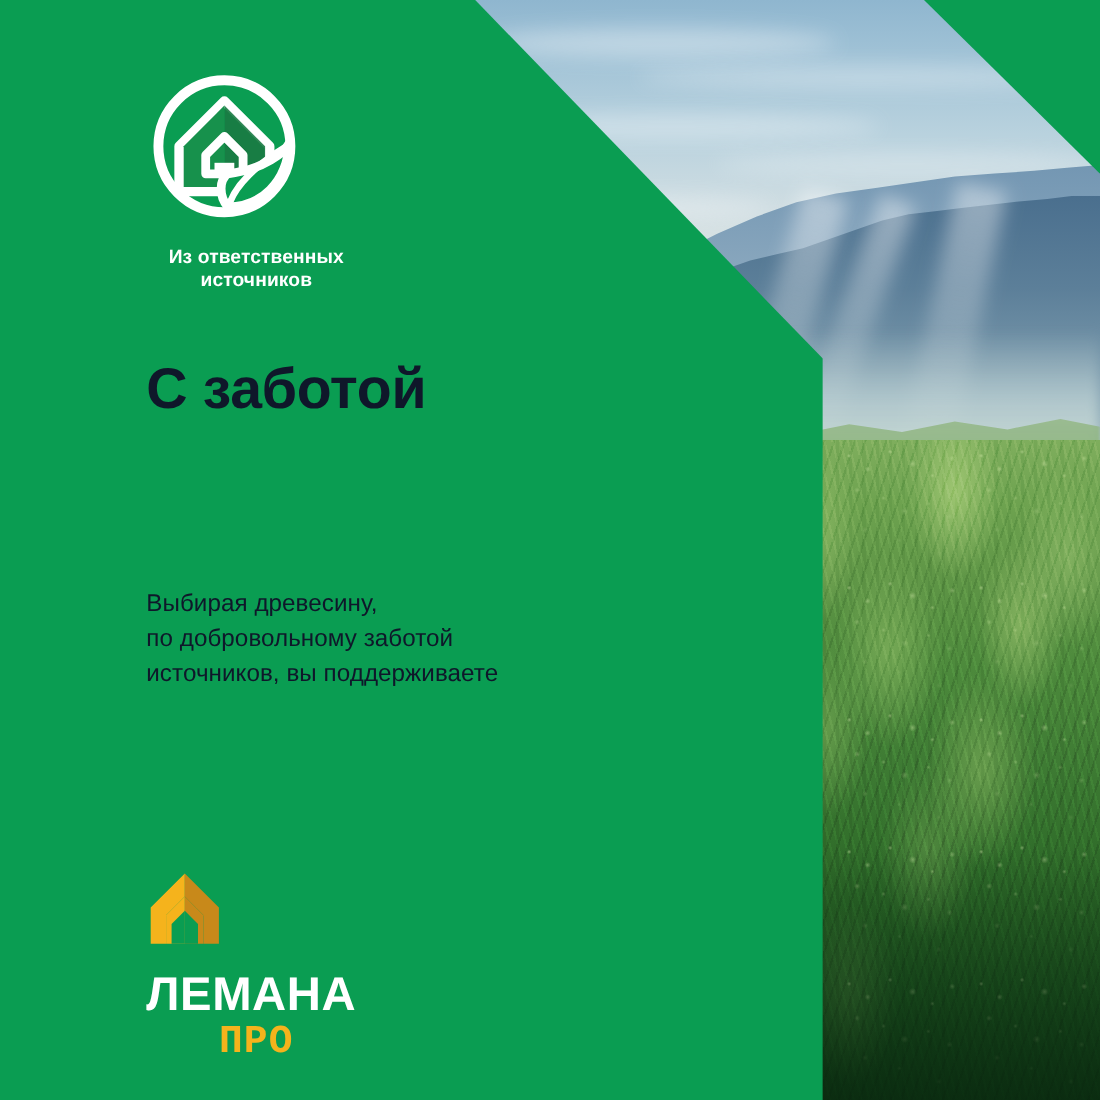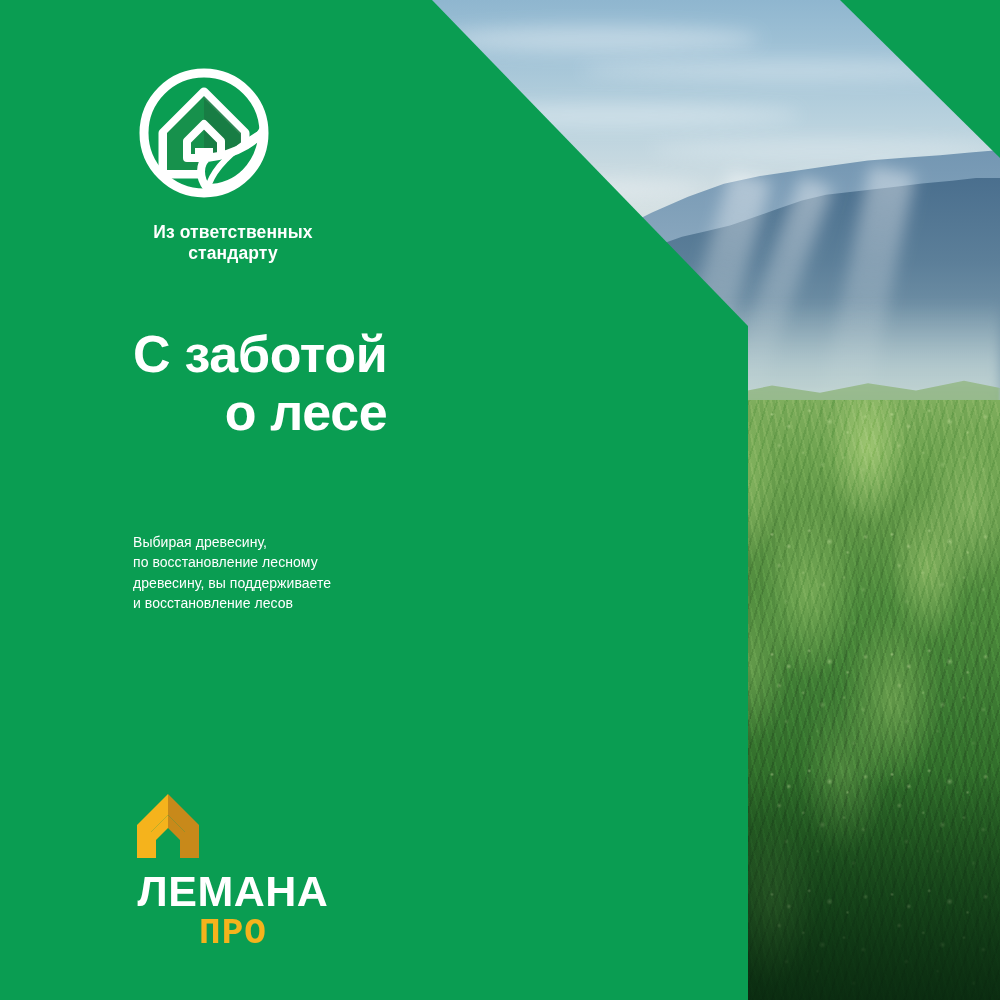--- a/index.html
+++ b/index.html
@@ -193,44 +193,43 @@
     color:#ffffff;
     font-size:17.5px;
     font-weight:bold;
     line-height:1.22;
     letter-spacing:.1px;
   }
 
   
   .headline {
     position:absolute; left:133px; top:325px;
-    color:#ffffff;
+    color:#0f172a;
     font-size:52px;
     font-weight:bold;
     line-height:1.12;
     letter-spacing:-.3px;
-    text-align:right;
   }
 
   
   .body-copy {
     position:absolute; left:133px; top:532px;
-    color:#ffffff;
-    font-size:14px;
+    color:#0f172a;
+    font-size:22px;
     font-weight:normal;
     line-height:1.46;
     letter-spacing:.05px;
   }
 
   
   .brand { position:absolute; left:133px; top:792px; width:200px; }
   .brand-icon { display:block; margin:0 auto; }
   .brand-name {
-    margin-top:6px;
-    text-align:center;
+    margin-top:18px;
+    text-align:left;
     color:#ffffff;
     font-size:43px;
     font-weight:bold;
     letter-spacing:.5px;
     line-height:1;
   }
   .brand-sub {
     margin-top:3px;
     text-align:center;
     color:#f5b31c;
@@ -289,34 +288,32 @@
 
           <path d="M71 62 L88 79 L88 96 L54 96 L54 79 Z" fill="none" stroke="#ffffff" stroke-width="8" stroke-linejoin="round"></path>
           <rect x="62" y="86" width="18" height="12" fill="#ffffff"></rect>
 
           <path d="M74 96 C108 92 126 76 130 68 C128 104 104 126 74 126 C66 116 66 102 74 96 Z" fill="#0a9d52" stroke="#ffffff" stroke-width="8" stroke-linejoin="round"></path>
           <path d="M76 122 C82 106 100 88 126 72" fill="none" stroke="#ffffff" stroke-width="6" stroke-linecap="round"></path>
         </svg>
       </span>
       <div class="badge-caption">
         <div>Из ответственных</div>
-        <div>стандарту</div>
+        <div>источников</div>
       </div>
     </div>
 
     <h1 class="headline">
       <div>С заботой</div>
-      <div>о лесе</div>
     </h1>
 
     <div class="body-copy">
       <div>Выбирая древесину,</div>
-      <div>по восстановление лесному</div>
-      <div>древесину, вы поддерживаете</div>
-      <div>и восстановление лесов</div>
+      <div>по добровольному заботой</div>
+      <div>источников, вы поддерживаете</div>
     </div>
 
     <div class="brand">
       <span class="brand-icon">
         <svg width="70" height="68" viewBox="0 0 70 68" aria-hidden="true">
 
           <path d="M35 2 L4 33 L4 66 L18 66 L18 40 L35 23 Z" fill="#f5b31c"></path>
 
           <path d="M35 2 L66 33 L66 66 L52 66 L52 40 L35 23 Z" fill="#c8891a"></path>
 

